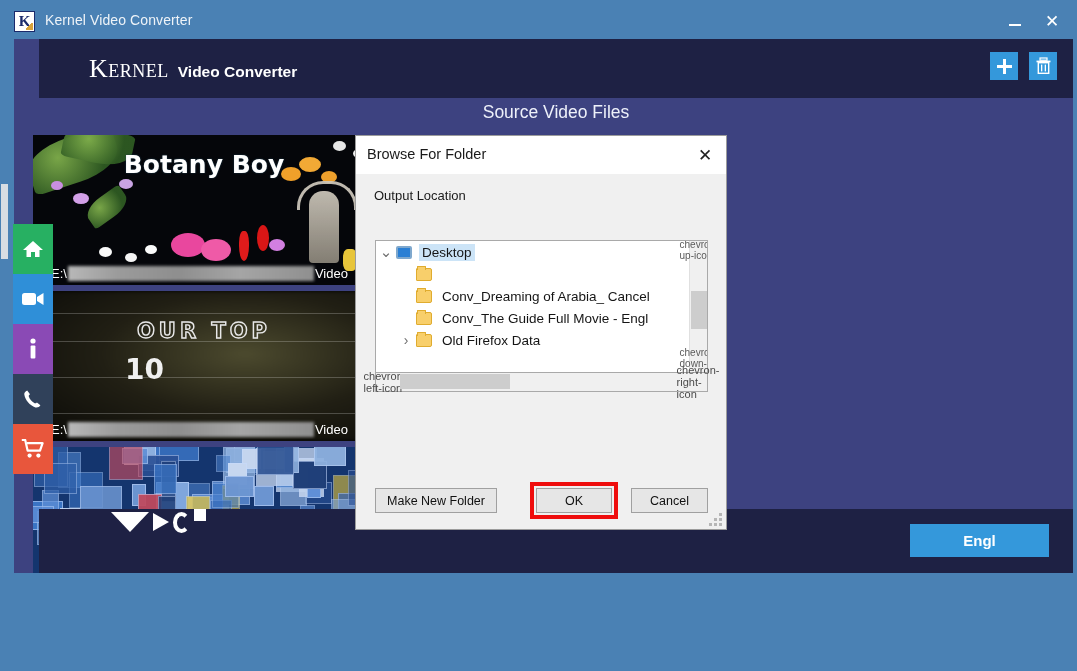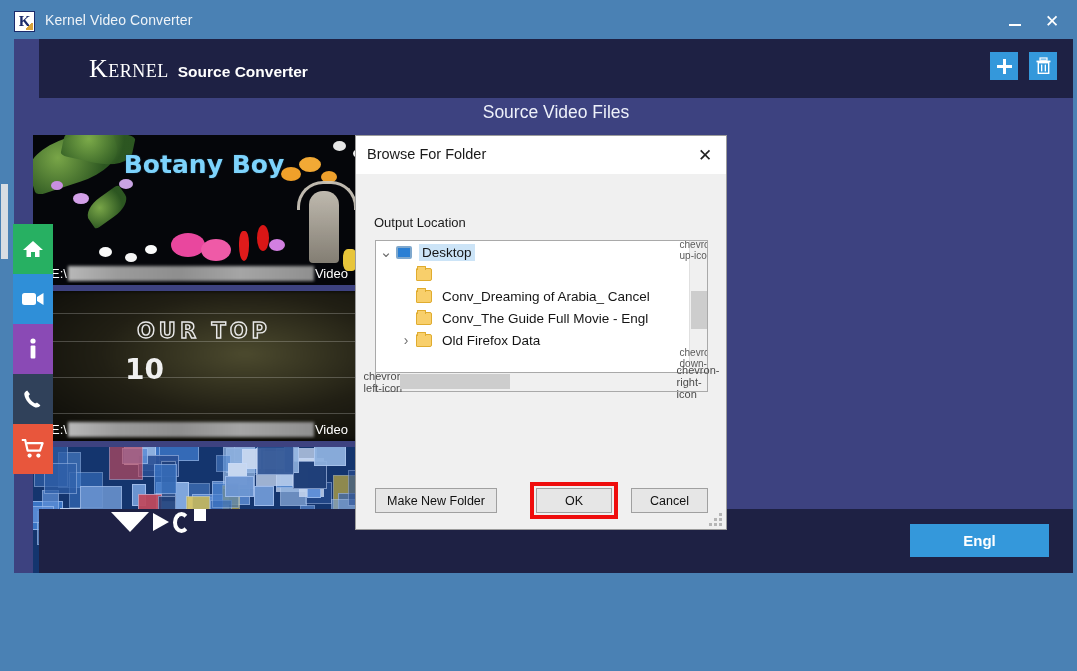--- a/index.html
+++ b/index.html
@@ -131,21 +131,21 @@
   #thumb-0 .bg { position:absolute; inset:0; background:#05060a; }
   .leafy {
     position:absolute; border-radius:50% 10% 50% 10%;
     background: radial-gradient(circle at 35% 35%, #7fae4b, #2e5a22 70%);
     opacity:.95;
   }
   .flwr { position:absolute; border-radius:50%; }
   #botany-title {
     position:absolute; left:0; right:0; top:16px; text-align:center;
     font-family:"DejaVu Sans", sans-serif; font-weight:bold; font-size:25px;
-    color:#7dd3fc; line-height:1.08; text-shadow:0 0 2px #1c3f55;
+    color:#ffffff; line-height:1.08; text-shadow:0 0 2px #1c3f55;
   }
   #botany-url {
     position:absolute; left:0; right:0; top:74px; text-align:center;
     font-family:"Liberation Serif", serif; font-style:italic; font-weight:bold;
     font-size:12.5px; color:#f2f2f2;
   }
   #statue {
     position:absolute; right:36px; top:56px; width:30px; height:72px;
     background: linear-gradient(180deg,#cfc9bd,#8e887c);
     border-radius: 14px 14px 4px 4px; opacity:.92;
@@ -230,21 +230,21 @@
   }
   #dlg-title {
     position:absolute; left: 11px; top: 10px; font-size: 14.5px; color:#1a1a1a;
   }
   #dlg-close {
     position:absolute; right: 6px; top: 5px; width: 30px; height: 28px;
     display:flex; align-items:center; justify-content:center;
     font-size:17px; color:#222; cursor:pointer;
   }
   #dlg-label {
-    position:absolute; left: 18px; top: 52px; font-size: 13px; color:#1a1a1a;margin-top:27px;
+    position:absolute; left: 18px; top: 52px; font-size: 13px; color:#1a1a1a;
   }
 
   
   #tree-box {
     position:absolute; left: 19px; top: 104px; width: 333px; height: 133px;
     background:#ffffff; border:1px solid #a9a9a9; overflow:hidden;
   }
   #tree-rows {
     position:absolute; left:0; top:0; right:18px; bottom:0; overflow:hidden;
   }
@@ -338,21 +338,21 @@
 
   <div id="left-edge-strip">
     <div id="left-edge-thumb"></div>
   </div>
 
   <div id="client-area">
 
     <div id="brand-bar">
       <div id="brand">
         <span id="brand-kernel">Kernel</span>
-        <span id="brand-sub">Source Converter</span>
+        <span id="brand-sub">Video Converter</span>
       </div>
       <div class="hdr-btn" id="btn-add">
         <span class="plus-h"></span>
         <span class="plus-v"></span>
       </div>
       <div class="hdr-btn" id="btn-delete">
         <svg width="17" height="18" viewBox="0 0 17 18">
           <rect x="5" y="1" width="7" height="2.2" fill="none" stroke="#fff" stroke-width="1.2"></rect>
           <rect x="1.5" y="3.6" width="14" height="1.7" fill="#fff"></rect>
           <rect x="3.3" y="5.7" width="10.4" height="10.6" fill="none" stroke="#fff" stroke-width="1.4"></rect>

